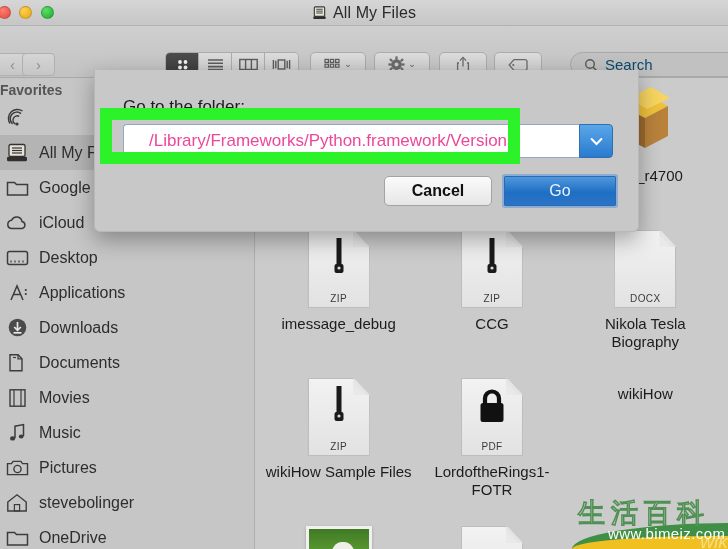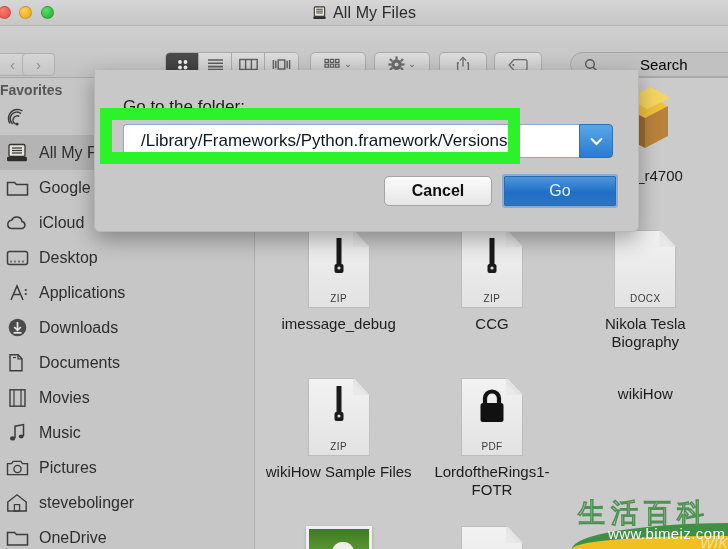--- a/index.html
+++ b/index.html
@@ -90,21 +90,21 @@
 
   .caret { font-size: 9px; color: #5c5c5c; line-height: 1; }
 
   #search-field {
     position: absolute; left: 570px; top: 26px;
     width: 175px; height: 25px;
     border: 1px solid #a8a8a8; border-radius: 13px;
     background: #c1c1c1;
     display: flex; align-items: center; padding-left: 13px; gap: 7px;
   }
-  #search-placeholder { color: #000000; font-size: 15px; margin-left: 35px; }
+  #search-placeholder { color: #0c4a6e; font-size: 15px; }
 
   
   #sidebar {
     position: absolute; left: 0; top: 78px;
     width: 255px; height: 471px;
     background: #c6c6c6;
     border-right: 1px solid #b0b0b0;
     overflow: hidden;
   }
   #sidebar-header {
@@ -201,22 +201,22 @@
     position: absolute; left: 28px; top: 54px;
     width: 490px; height: 34px;
     display: flex;
   }
   #path-input {
     flex: 1; height: 34px;
     background: #ffffff;
     border: 1px solid #8fa9c6;
     border-right: none;
     border-top-left-radius: 4px; border-bottom-left-radius: 4px;
-    font-size: 17px; color: #0f172a;
-    padding: 0 17px;
+    font-size: 17px; color: #ec4899;
+    padding: 0 25px;
     font-family: "Liberation Sans", sans-serif;
     outline: none;
   }
   #path-dropdown {
     width: 34px; height: 34px;
     background: linear-gradient(to bottom, #5aa6e8, #2a7bd0);
     border: 1px solid #2f6fae;
     border-top-right-radius: 4px; border-bottom-right-radius: 4px;
     display: flex; align-items: center; justify-content: center;
     color: #fff; font-size: 12px;

